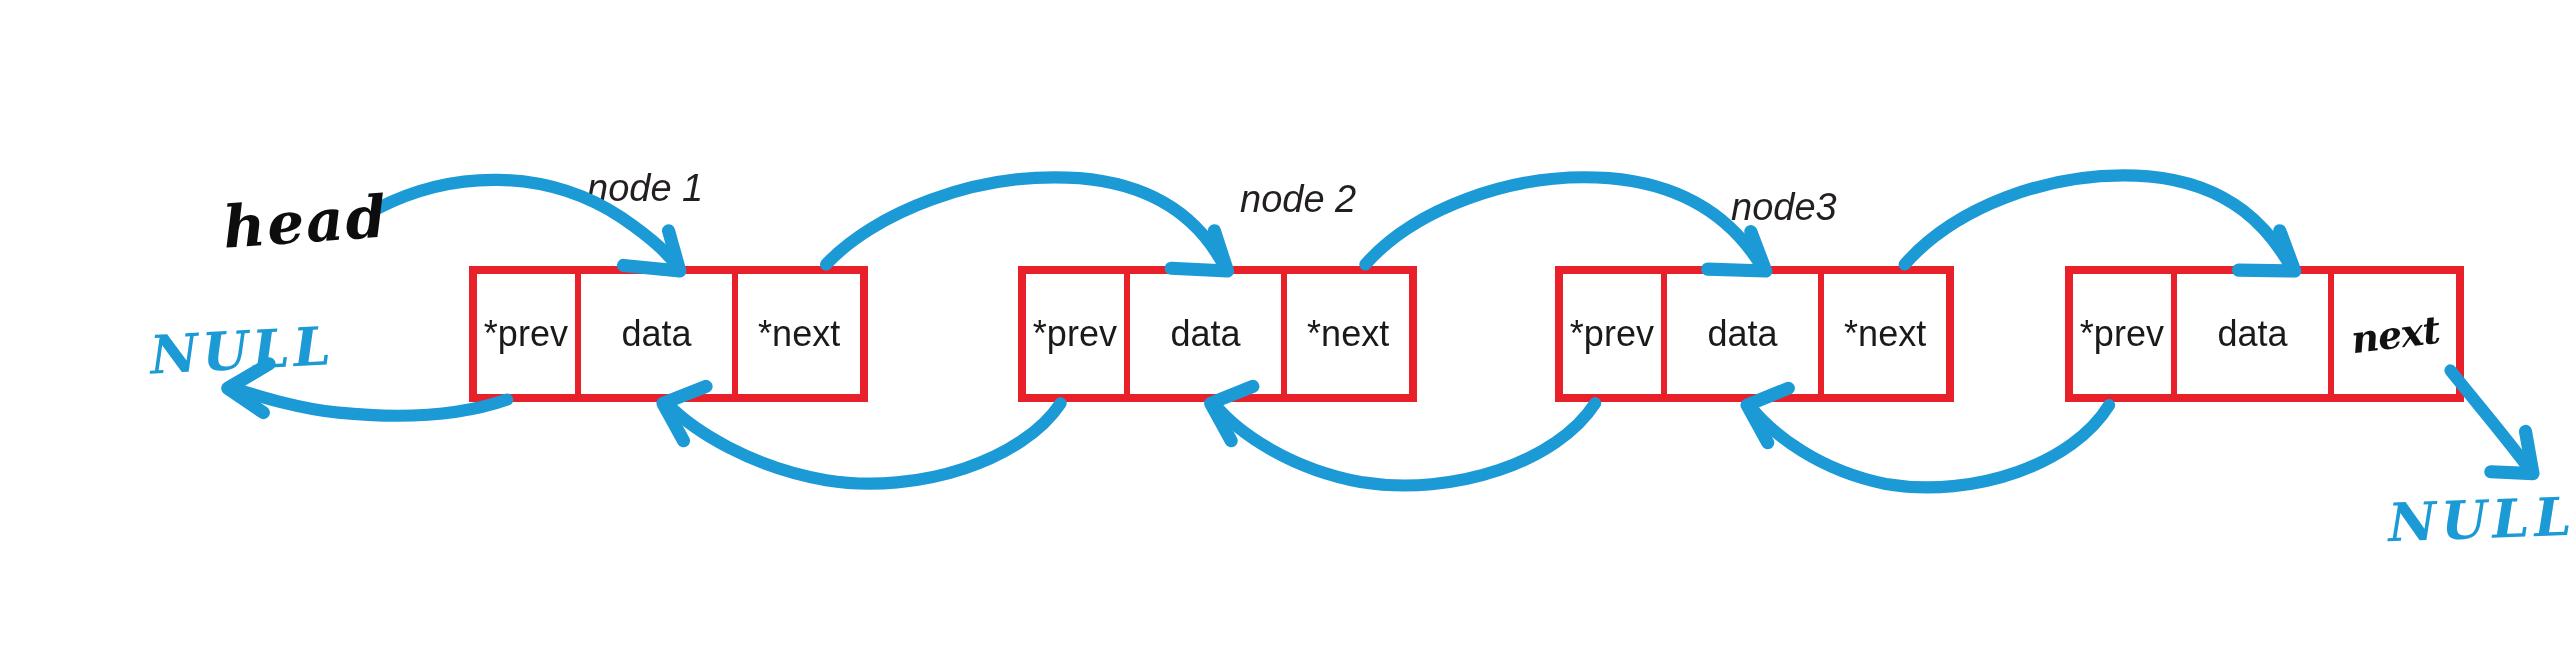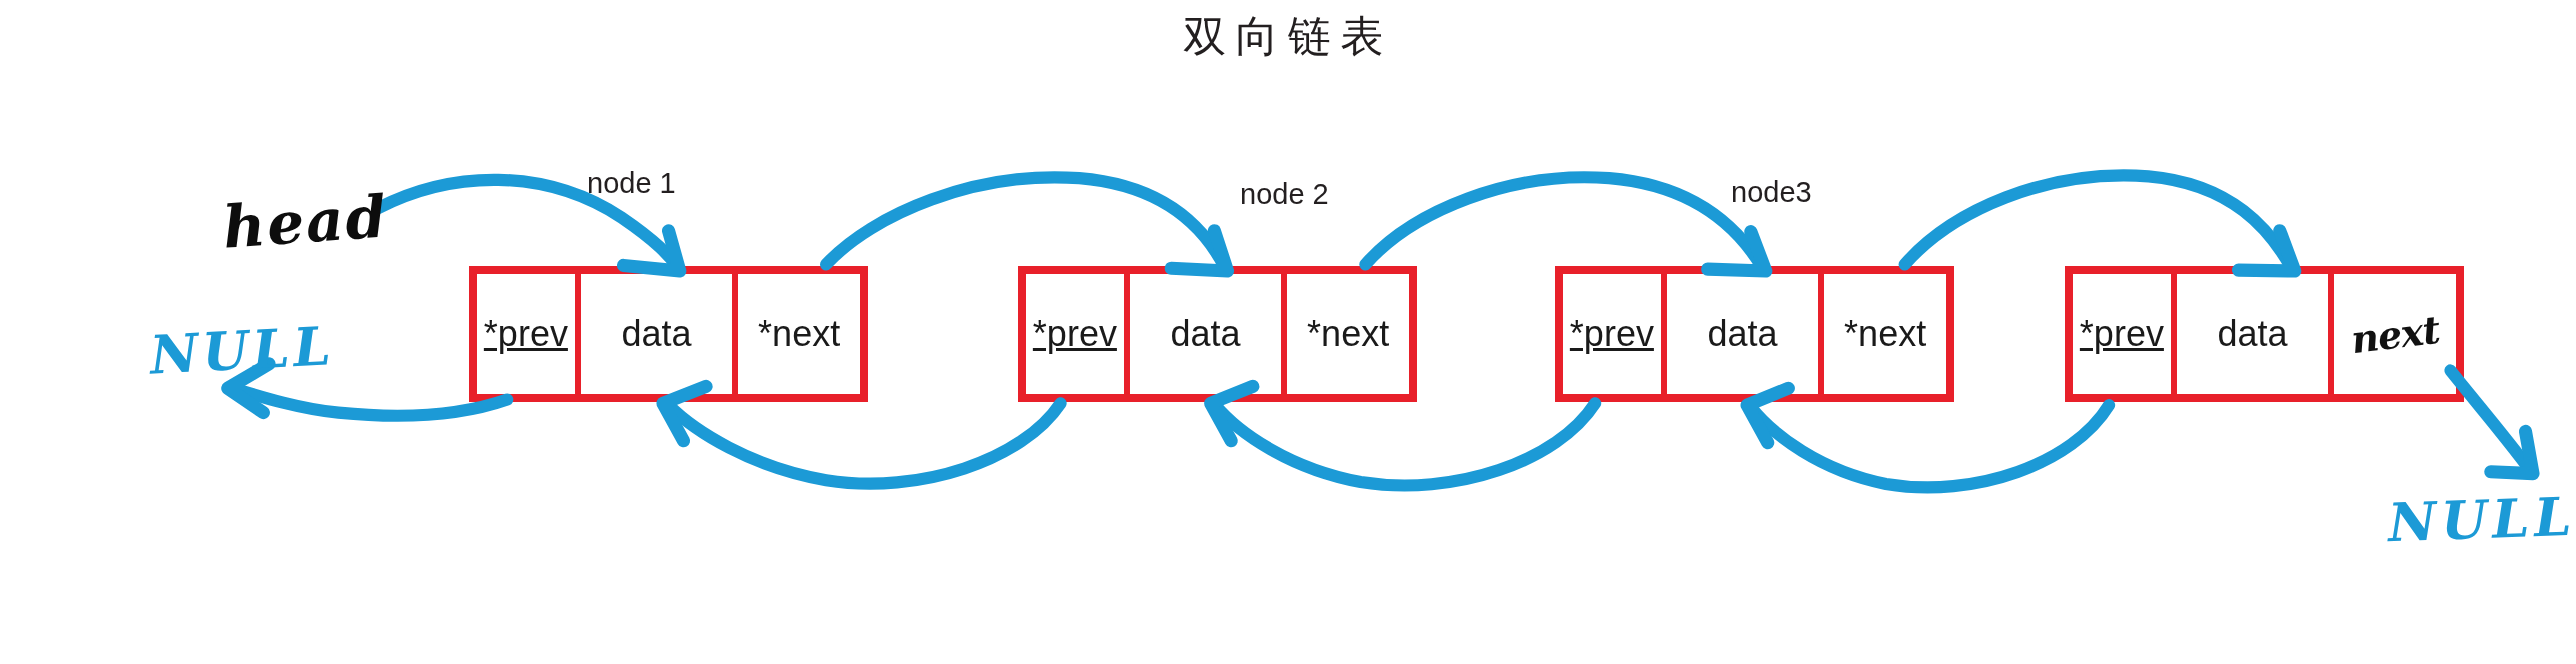--- a/index.html
+++ b/index.html
@@ -20,27 +20,28 @@
     display:flex;background:#ffffff;
     z-index:3;
   }
   .cell{
     display:flex;align-items:center;justify-content:center;
     font-size:36px;color:#1a1a1a;
     font-family:"Liberation Sans",sans-serif;
     box-sizing:border-box;
     background:#ffffff;
   }
-  .cell.prev{border-right:6.6px solid #E8202A;text-decoration:underline;}
+  .cell.prev{border-right:6.6px solid #E8202A;}
   .cell.data{border-right:6.6px solid #E8202A;text-align:right;}
 
   .node-label{
-    position:absolute;font-size:29px;color:#231f20;
+    position:absolute;font-size:38px;color:#231f20;
     font-family:"Liberation Sans",sans-serif;white-space:nowrap;
     z-index:4;
+    font-style:italic;
   }
 
   .hand{
     position:absolute;white-space:nowrap;z-index:6;
     font-family:"DejaVu Serif","Liberation Serif",serif;
     font-style:italic;font-weight:700;
   }
   #head-label{left:223px;top:188px;font-size:58px;color:#0d0d0d;
     transform:rotate(-4deg);letter-spacing:1.9px;}
   #null-left{left:150px;top:319px;font-size:53px;color:#1C9AD6;
@@ -57,21 +58,20 @@
   .arrow-path{fill:none;stroke:#1C9AD6;stroke-width:13;
     stroke-linecap:round;stroke-linejoin:round;}
   .arrow-head{fill:none;stroke:#1C9AD6;stroke-width:14;
     stroke-linecap:round;stroke-linejoin:round;}
 </style>
 </head>
 <body>
 
 <div id="canvas">
 
-  <div id="title">双向链表</div>
 
   <div class="node" style="left:469px;width:399px;">
     <div class="cell prev" style="width:108px;">*prev</div>
     <div class="cell data" style="width:164px;">data</div>
     <div class="cell next" style="width:127px;">*next</div>
   </div>
 
   <div class="node" style="left:1018px;width:399px;">
     <div class="cell prev" style="width:108px;">*prev</div>
     <div class="cell data" style="width:164px;">data</div>
@@ -87,21 +87,21 @@
   <div class="node" style="left:2065px;width:399px;">
     <div class="cell prev" style="width:108px;">*prev</div>
     <div class="cell data" style="width:164px;">data</div>
     <div class="cell next" style="width:127px;">
       <span id="next-hand">next</span>
     </div>
   </div>
 
   <div class="node-label" style="left:587px;top:167px;">node 1</div>
   <div class="node-label" style="left:1240px;top:178px;">node 2</div>
-  <div class="node-label" style="left:1731px;top:176px;">node3</div>
+  <div class="node-label" style="left:1731px;top:186px;">node3</div>
 
   <div class="hand" id="head-label">head</div>
   <div class="hand" id="null-left">NULL</div>
   <div class="hand" id="null-right">NULL</div>
 
   <svg id="arrows" viewBox="0 0 2745 708">
 
     <g>
       <path class="arrow-path" d="M 402 222 C 480 182, 580 178, 662 232 C 700 258, 712 272, 722 285"></path>
       <path class="arrow-head" d="M 712 246 L 724 289 L 664 283"></path>

